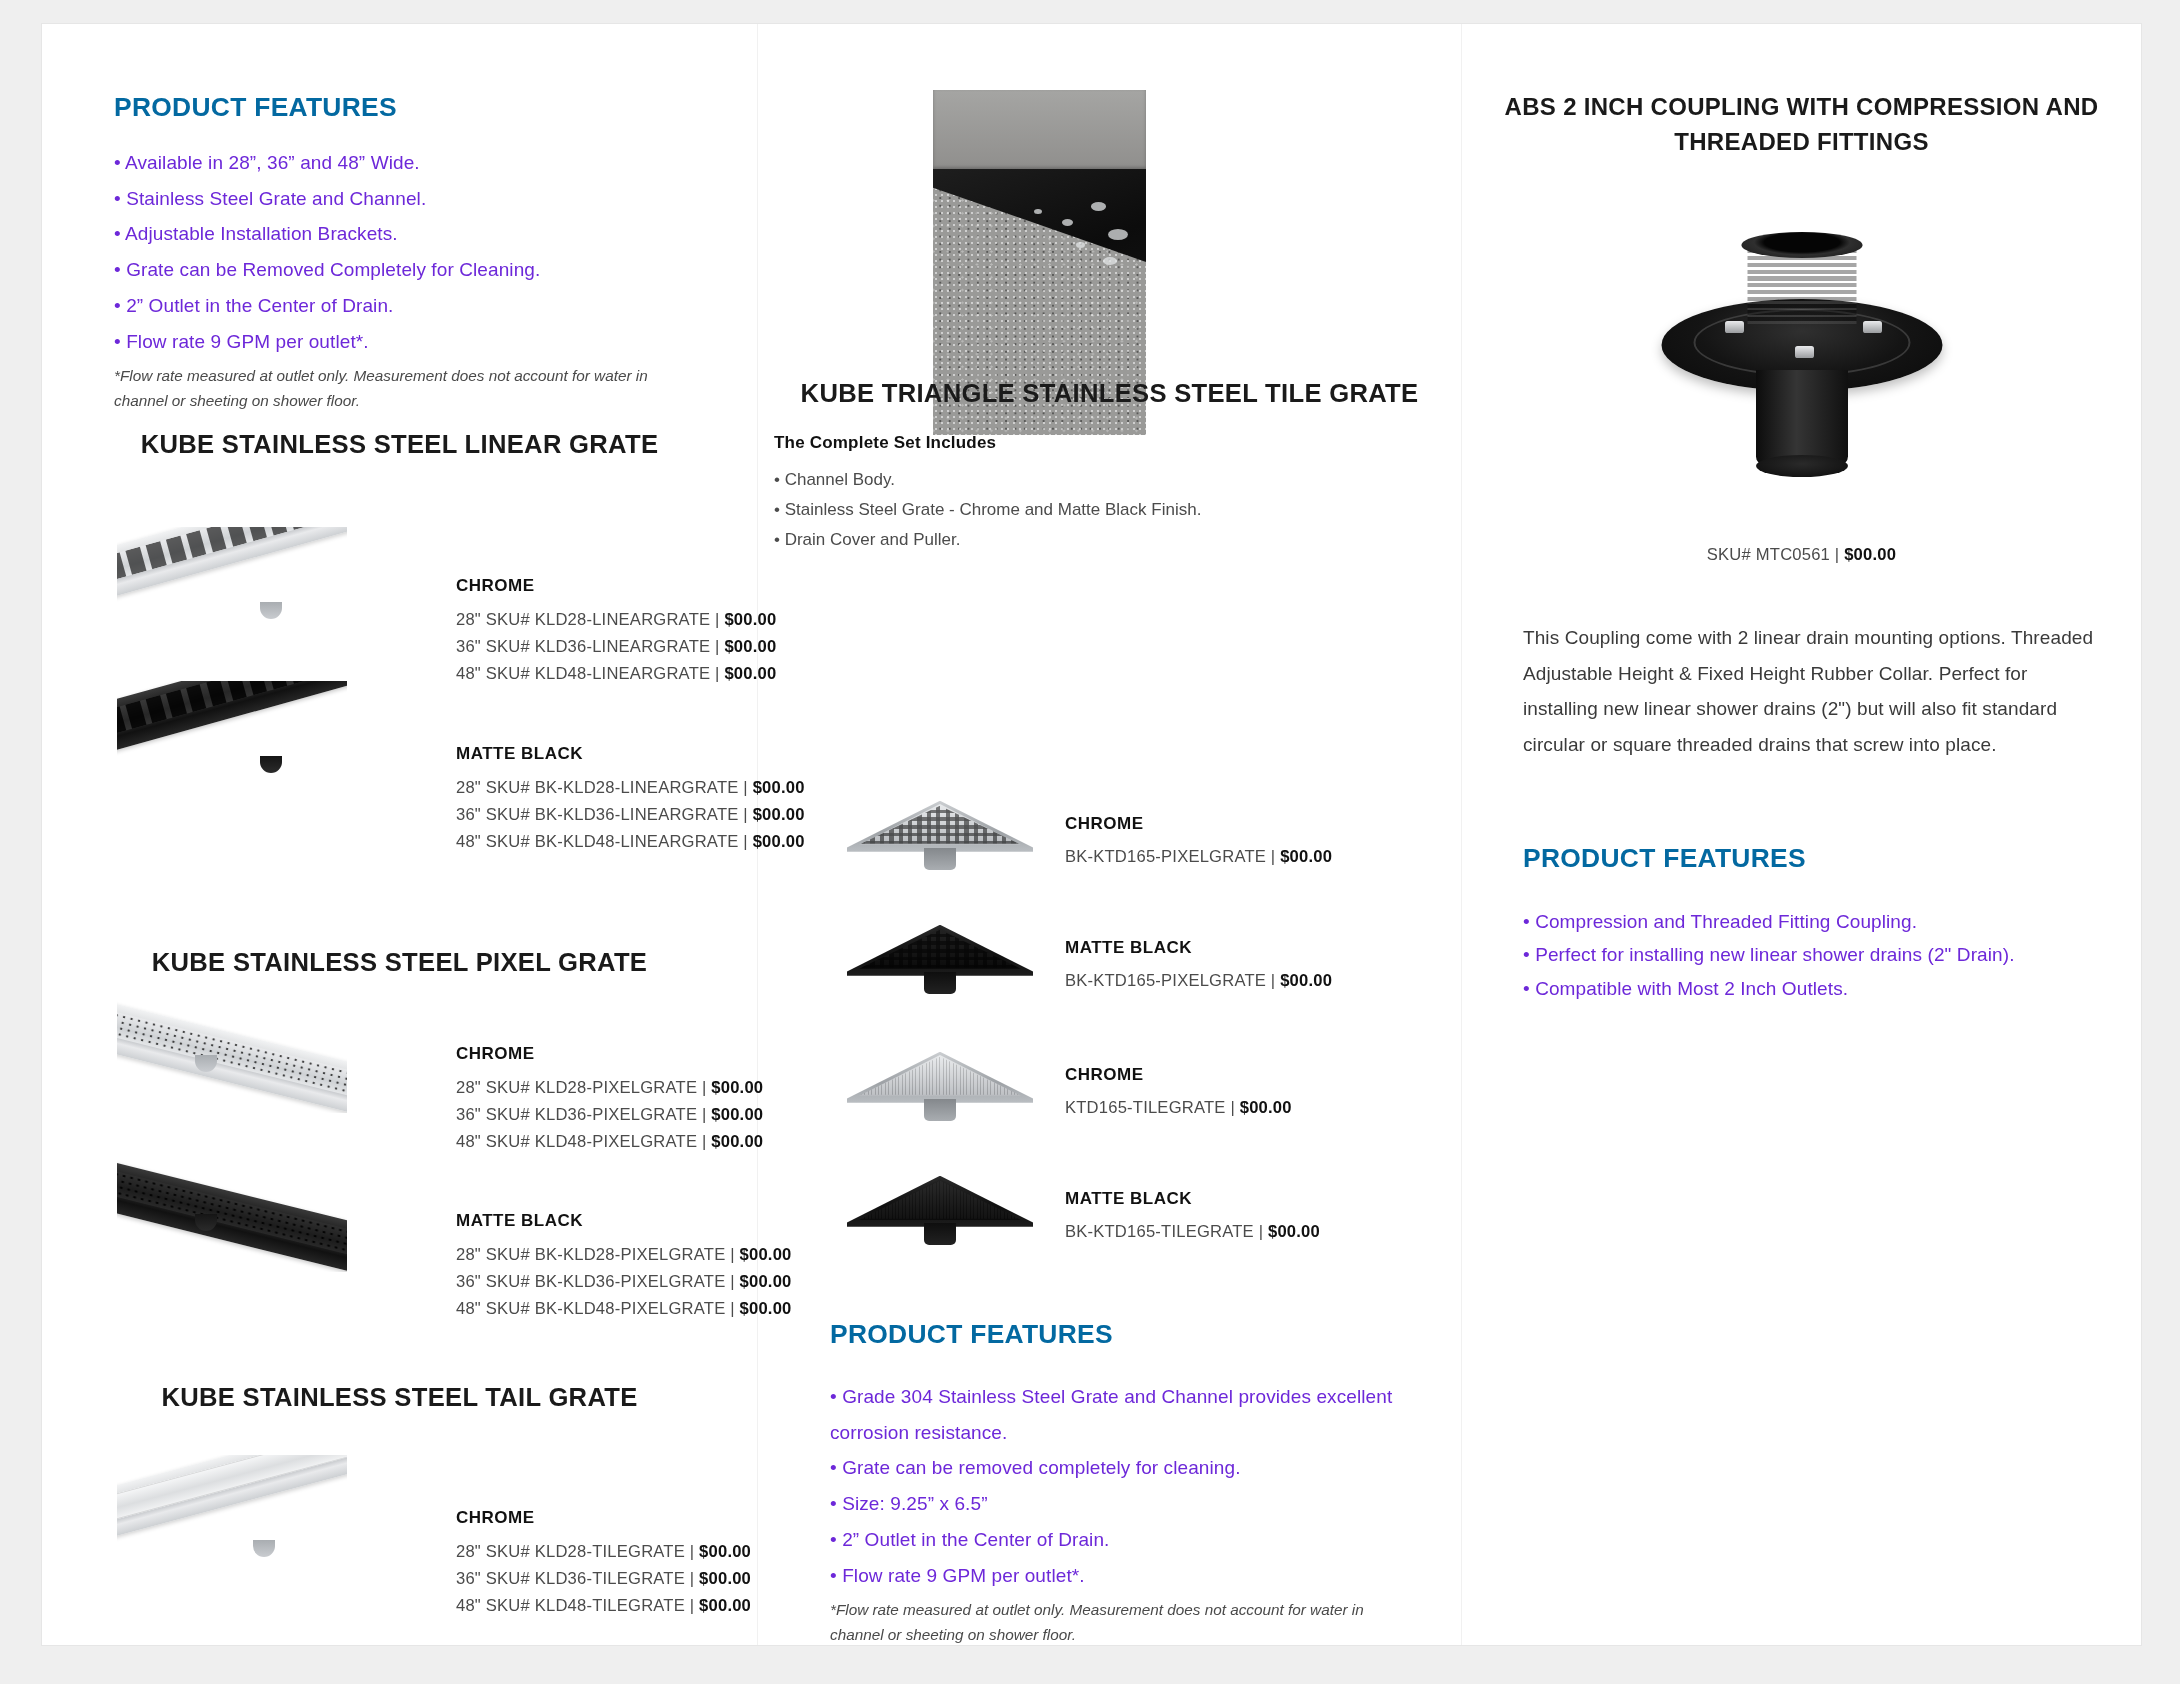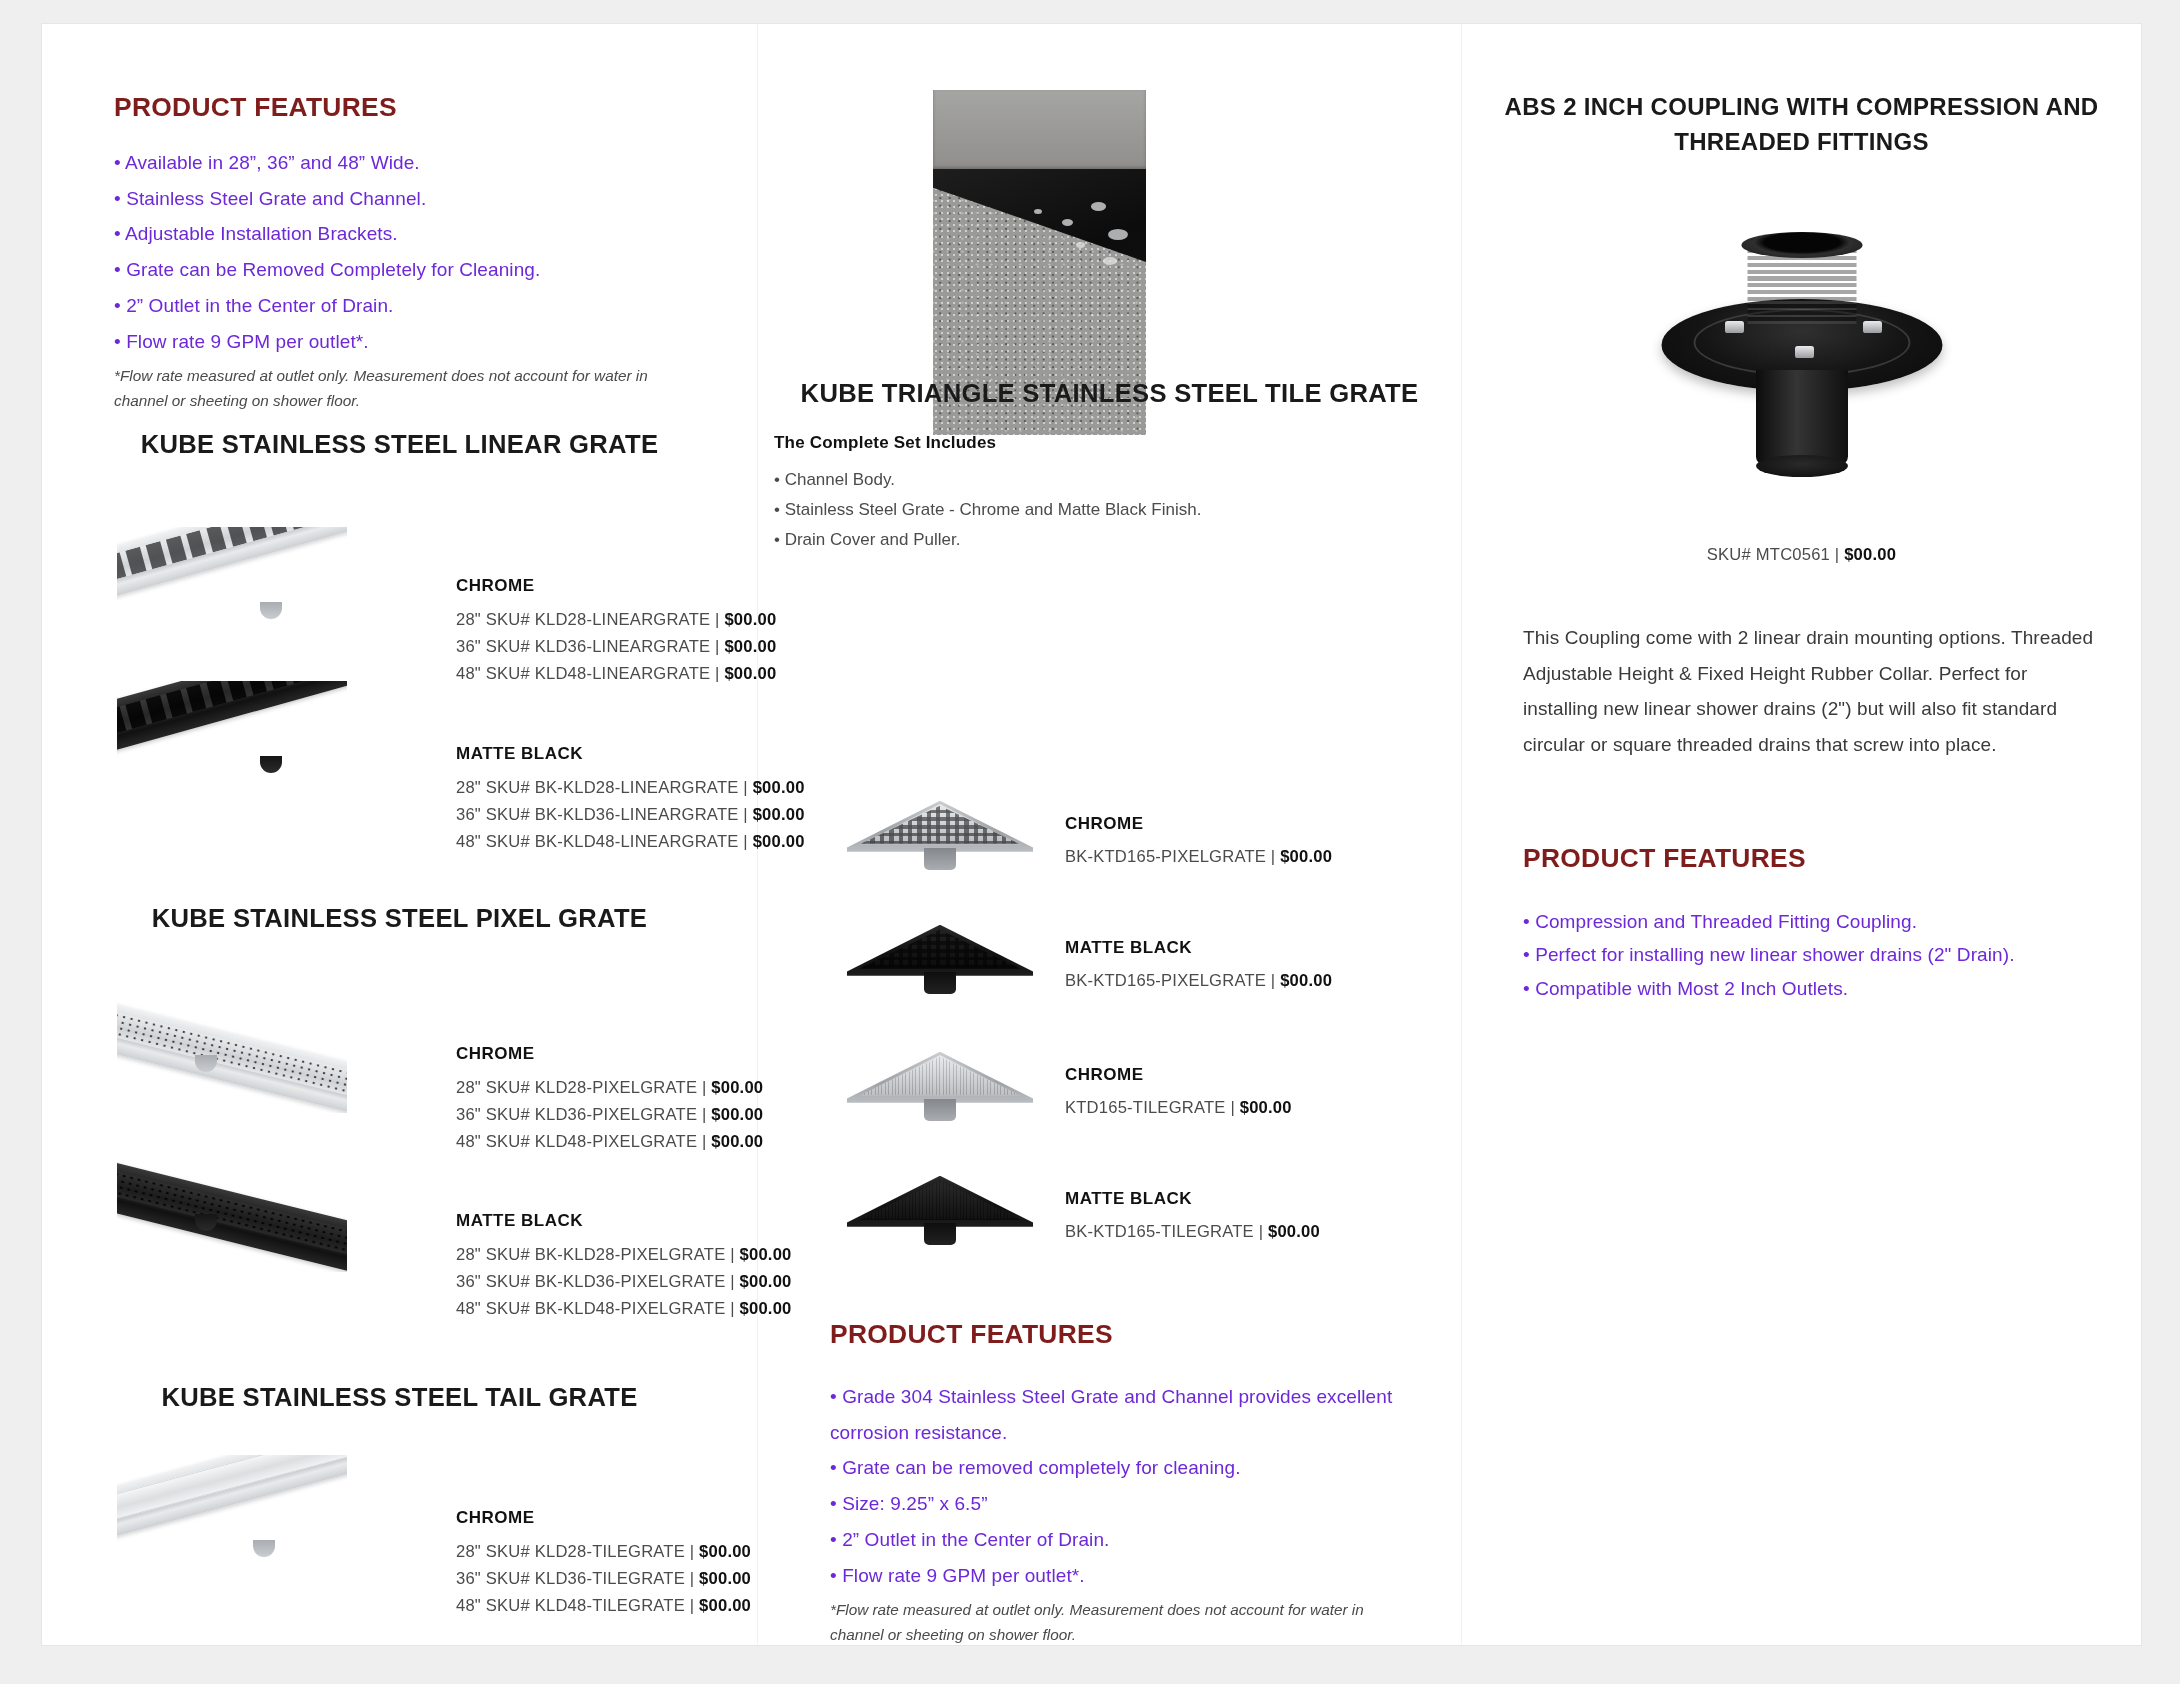--- a/index.html
+++ b/index.html
@@ -16,21 +16,21 @@
   }
   .panel{position:relative;box-sizing:border-box;height:100%;}
   .panel-left{width:716px;border-right:1.7px solid #f1f1f1;}
   .panel-mid{width:704px;border-right:1.7px solid #f1f1f1;}
   .panel-right{flex:1;}
 
   h2.section-title{
     font-size:25.6px;font-weight:bold;letter-spacing:0.3px;color:#1a1a1a;
     margin:0;text-transform:uppercase;
   }
-  .prod-features-title{font-size:26.4px;font-weight:bold;color:#7f1d1d;margin:0;letter-spacing:0.3px;}
+  .prod-features-title{font-size:26.4px;font-weight:bold;color:#0369a1;margin:0;letter-spacing:0.3px;}
   .bullets{margin:0;padding:0;list-style:none;}
   .bullets li{
     font-size:19px;color:#6d28d9;line-height:1.88;letter-spacing:0.1px;
   }
   .note{
     font-size:15.3px;font-style:italic;color:#4a4a4a;line-height:1.62;
     margin-top:5.1px;max-width:562px;
   }
 
   
@@ -270,21 +270,21 @@
       <div class="sku-line"><span>36" SKU# KLD36-LINEARGRATE | </span><b>$00.00</b></div>
       <div class="sku-line"><span>48" SKU# KLD48-LINEARGRATE | </span><b>$00.00</b></div>
     </div>
     <div class="sku-col" style="left:414px;top:720px;">
       <div class="finish">MATTE BLACK</div>
       <div class="sku-line"><span>28" SKU# BK-KLD28-LINEARGRATE | </span><b>$00.00</b></div>
       <div class="sku-line"><span>36" SKU# BK-KLD36-LINEARGRATE | </span><b>$00.00</b></div>
       <div class="sku-line"><span>48" SKU# BK-KLD48-LINEARGRATE | </span><b>$00.00</b></div>
     </div>
 
-    <div class="grate-block" style="top:880px;">
+    <div class="grate-block" style="top:924px;">
       <h2 class="section-title">KUBE STAINLESS STEEL PIXEL GRATE</h2>
     </div>
     <div class="grate-imgs" style="top:961px;">
       <div class="channel chrome">
         <div class="body" style="transform:rotate(14deg);top:15.3px;">
             <div class="inset">
               <div class="slots-pixel"></div>
             </div>
           </div>
         <div class="outlet" style="left:78px;top:70px;"></div>

